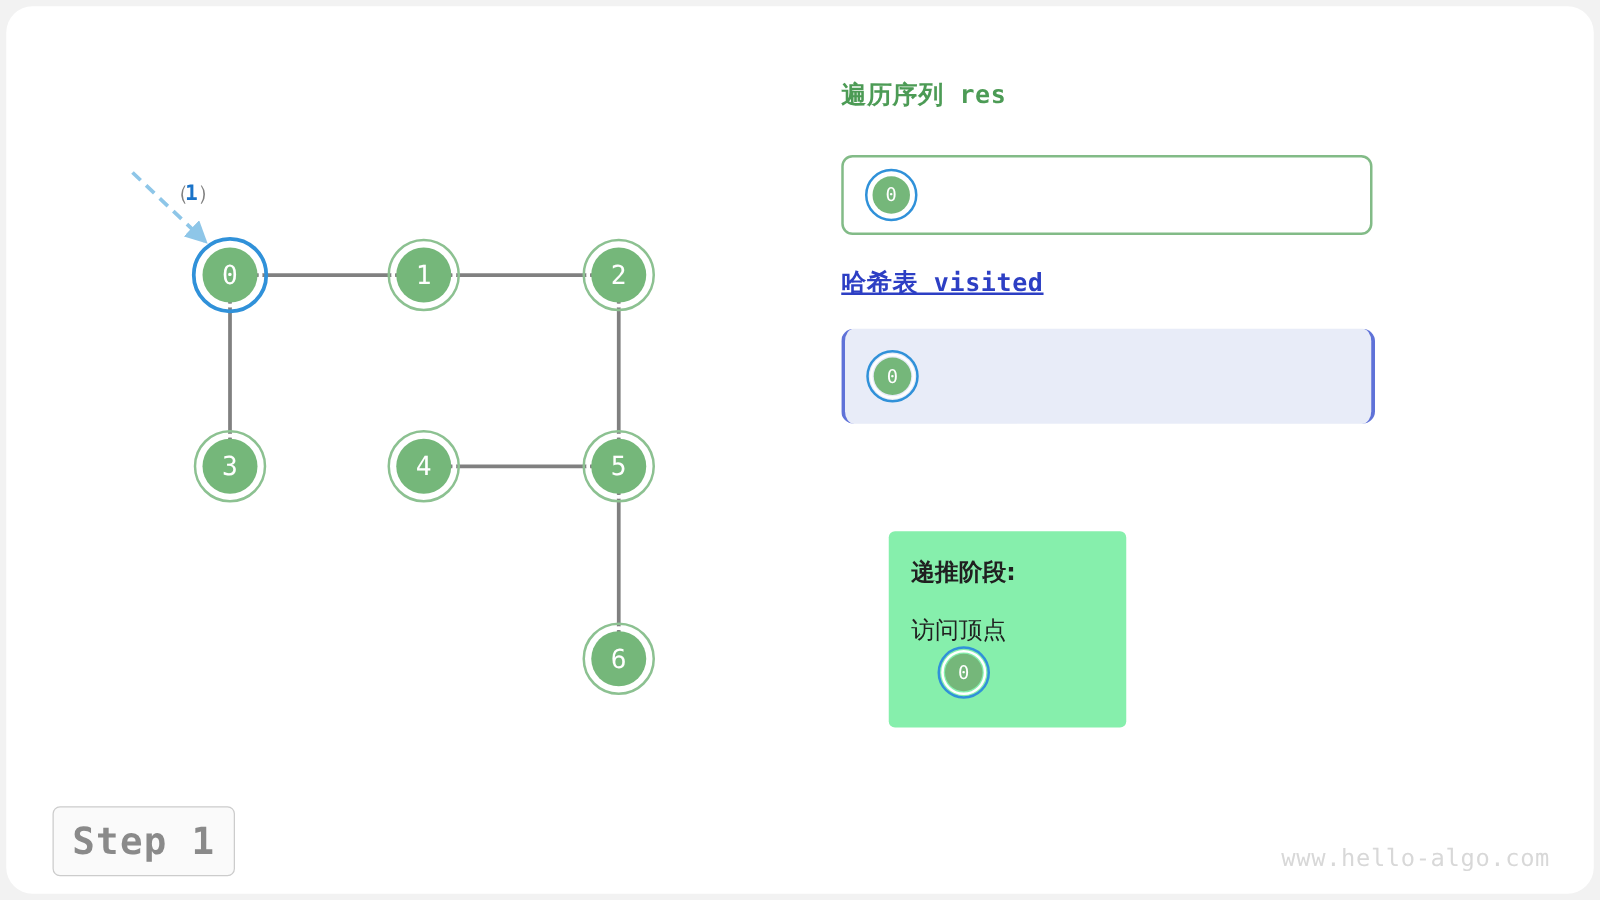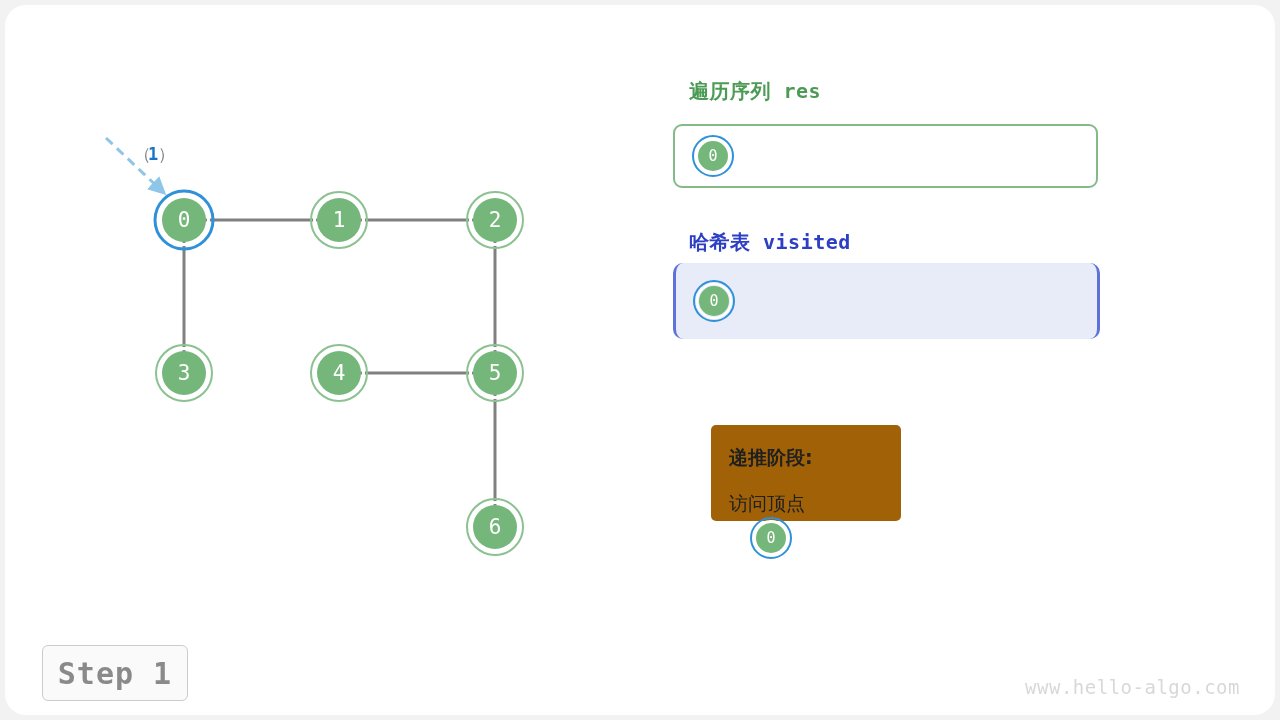--- a/index.html
+++ b/index.html
@@ -64,21 +64,21 @@
     left: 667px;
     top: 56px;
     width: 560px;
   }
 
   .panel-title {
     font-family: "DejaVu Sans Mono", "Liberation Mono", monospace;
     font-size: 20px;
     font-weight: bold;
     letter-spacing: 0.5px;
-    margin: 16px;
+    margin: 0;
   }
   .panel-title.res   { color: #4c9b55; }
   .panel-title.visit { color: #2d3fc4; }
 
   #res-box {
     position: absolute;
     left: 0;
     top: 62px;
     width: 404px;
     height: 60px;
@@ -141,22 +141,22 @@
     align-items: center;
     justify-content: center;
   }
 
   
   #phase-box {
     position: absolute;
     left: 705px;
     top: 419px;
     width: 190px;
-    height: 96px;
-    background: #a16207;
+    height: 157px;
+    background: #86efac;
     border-radius: 5px;
   }
   #phase-title {
     position: absolute;
     left: 18px;
     top: 20px;
     font-family: "DejaVu Sans", sans-serif;
     font-size: 19px;
     font-weight: bold;
     color: #202020;
@@ -288,21 +288,21 @@
     <div class="panel-title res">遍历序列 res</div>
 
     <div id="res-box">
       <div class="chip">
         <div class="ring-outer"></div>
         <div class="ring-white"></div>
         <div class="fill">0</div>
       </div>
     </div>
 
-    <div class="panel-title visit" style="position:absolute; left:0; top:151px;">哈希表 visited</div>
+    <div class="panel-title visit" style="position:absolute; left:0; top:151px;text-decoration:underline;">哈希表 visited</div>
 
     <div id="visited-box">
       <div class="chip">
         <div class="ring-outer"></div>
         <div class="ring-white"></div>
         <div class="fill">0</div>
       </div>
     </div>
   </div>
 

